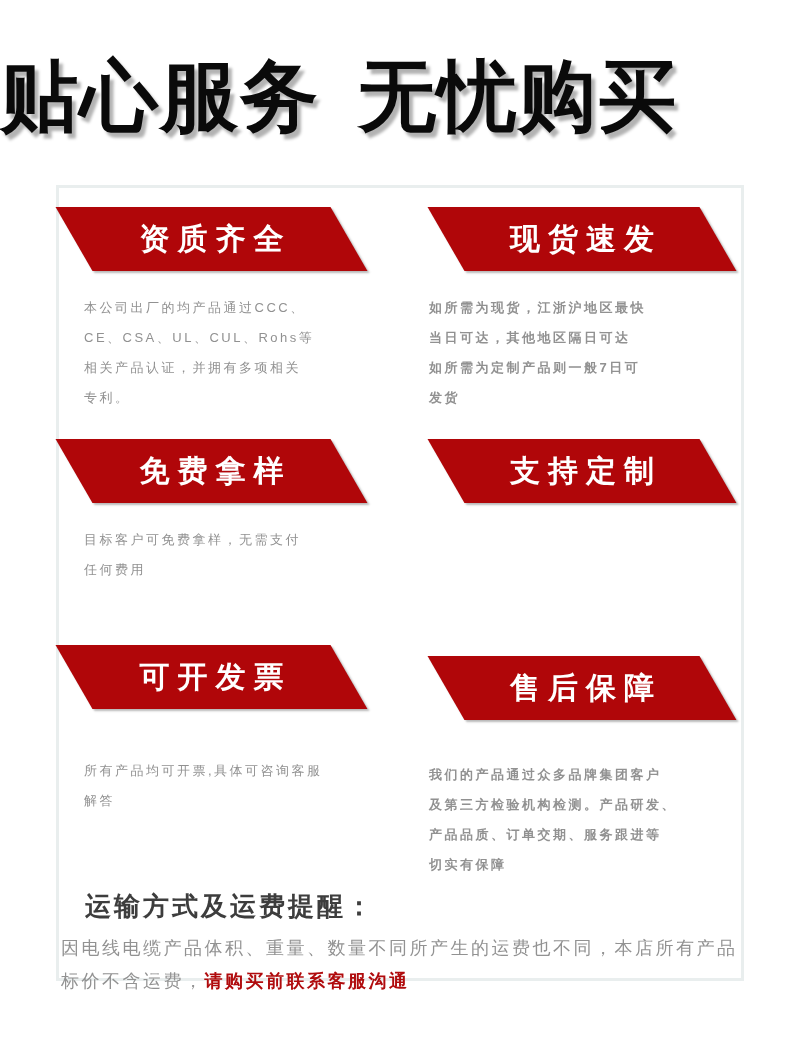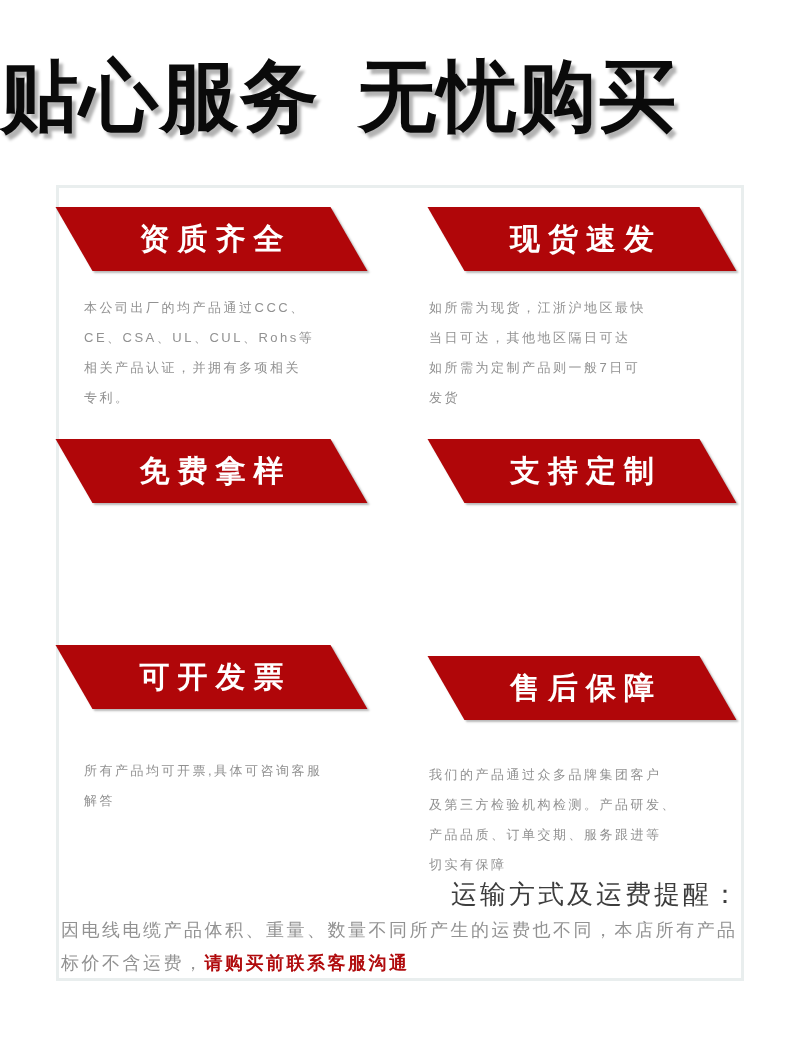--- a/index.html
+++ b/index.html
@@ -60,31 +60,30 @@
     letter-spacing:8px;padding-left:8px;
     white-space:nowrap;
   }
   
   .card-body{
     margin:22px 0 0 25px;
     font-size:13px;line-height:30px;letter-spacing:2.5px;
     color:#919191;
     white-space:pre;
   }
-  .colR .card-body{margin-left:30px;}
+  .colR .card-body{margin-left:30px;font-weight:bold;}
   .row3.colL .card-body{margin-top:47px;}
   .row3.colR .card-body{margin-top:40px;}
   
   .shipping{padding-left:2px;}
   .shipping-heading{
-    margin:0;padding-left:12px;
+    margin:12px;padding-left:12px;
     font-size:26px;line-height:28px;
-    font-weight:normal;color:#3d3d3d;letter-spacing:3px;
+    font-weight:bold;color:#3d3d3d;letter-spacing:3px;
     white-space:nowrap;
-    text-align:right;
   }
   .shipping-note{
     margin:6px 0 0 0;
     font-size:18px;line-height:33px;letter-spacing:2.5px;
     color:#929292;
     white-space:pre;
   }
   .shipping-highlight{
     color:var(--highlight-red,#b00b0d);
     font-weight:bold;
@@ -117,20 +116,22 @@
       <p class="card-body">如所需为现货，江浙沪地区最快
 当日可达，其他地区隔日可达
 如所需为定制产品则一般7日可
 发货</p>
     </div>
 
     <div class="cell colL row2">
       <div class="ribbon">
         <span class="ribbon-text">免费拿样</span>
       </div>
+      <p class="card-body">目标客户可免费拿样，无需支付
+任何费用</p>
     </div>
 
     <div class="cell colR row2">
       <div class="ribbon">
         <span class="ribbon-text">支持定制</span>
       </div>
     </div>
 
     <div class="cell colL row3">
       <div class="ribbon">

